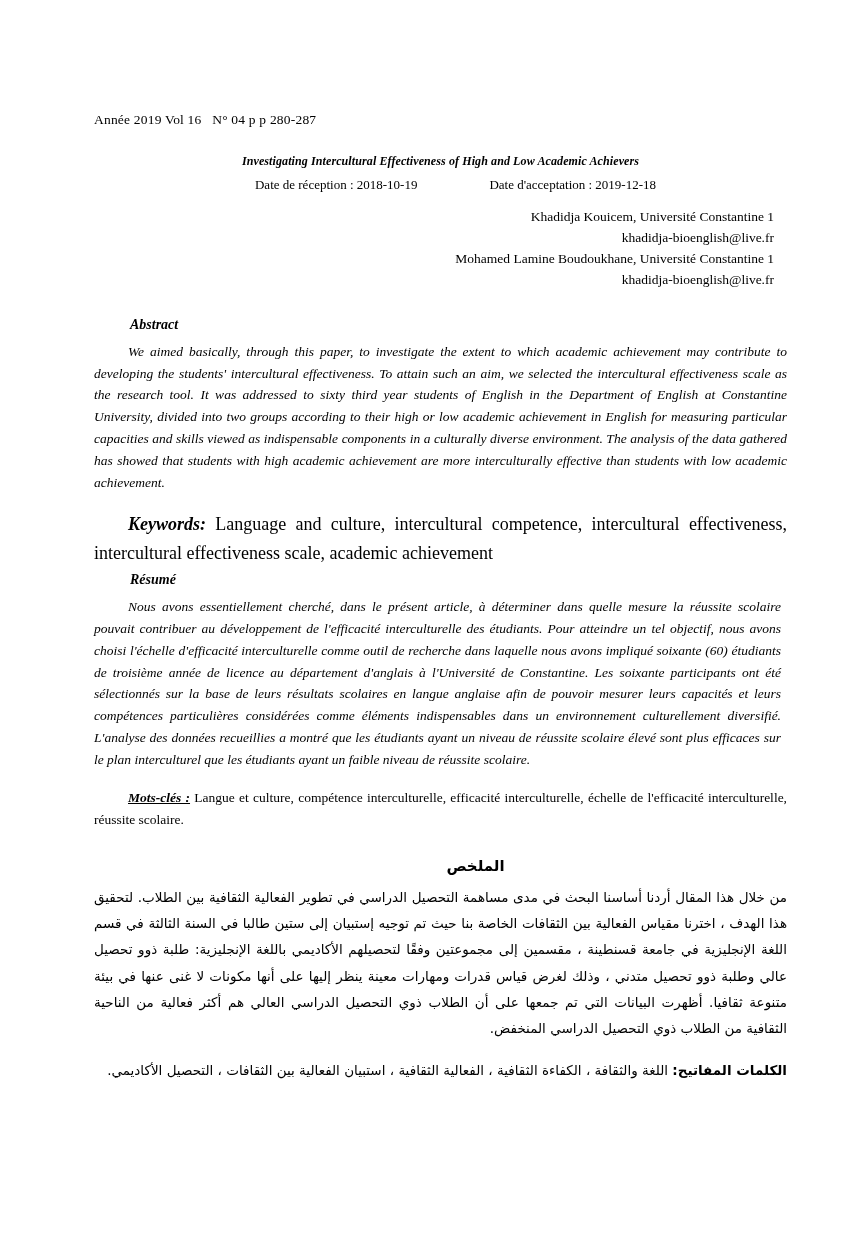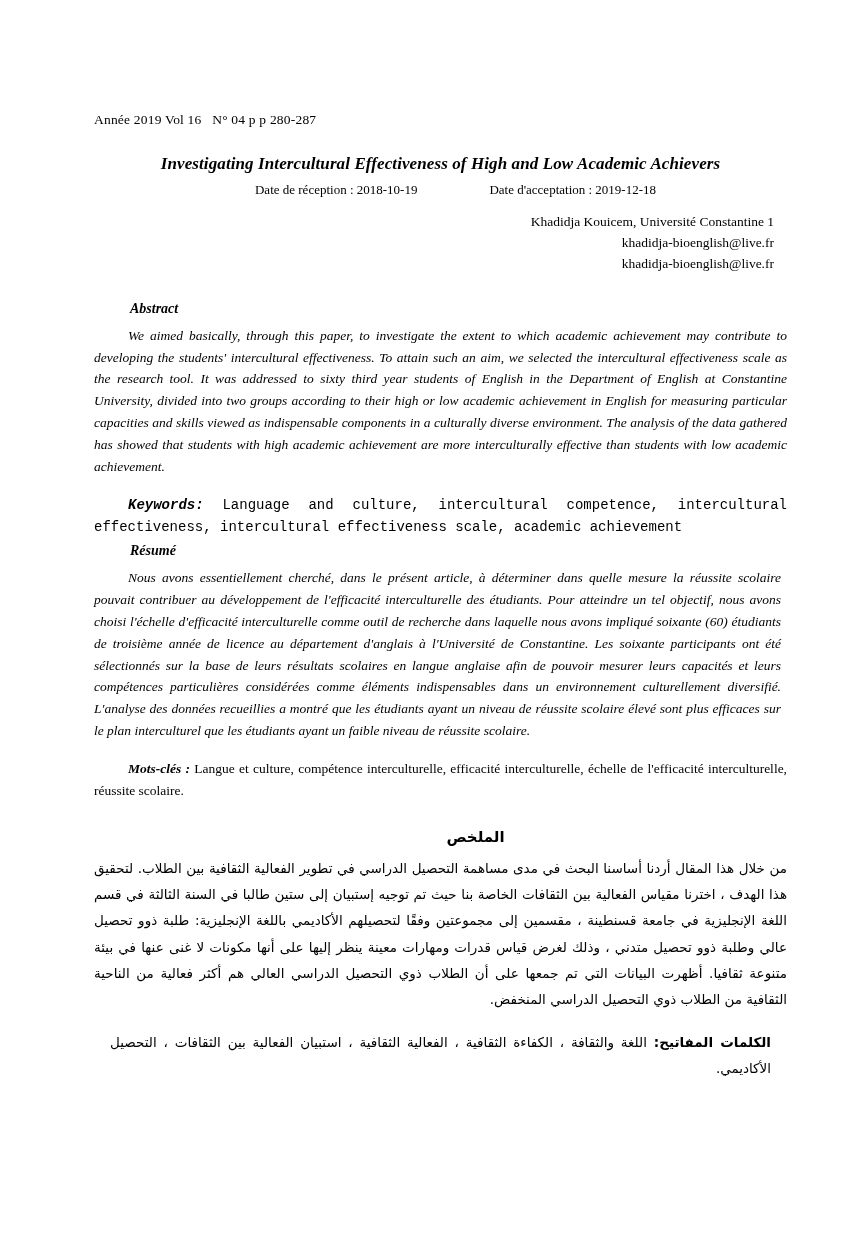--- a/index.html
+++ b/index.html
@@ -33,21 +33,21 @@
     letter-spacing: 0.2px;
     margin: 0 0 26px 0;
     white-space: pre;
   }
 
   
   .paper-title {
     text-align: center;
     font-style: italic;
     font-weight: bold;
-    font-size: 17px;
+    font-size: 12px;
     margin: 0 0 8px 0;
     letter-spacing: 0.1px;
   }
 
   
   .dates-row {
     display: flex;
     justify-content: center;
     gap: 72px;
     font-size: 13px;
@@ -77,26 +77,25 @@
   .abstract-body {
     font-style: italic;
     font-size: 13.5px;
     line-height: 1.62;
     text-align: justify;
     margin: 0 0 16px 0;
     text-indent: 34px;
   }
 
   .keywords {
-    font-size: 14px;
+    font-size: 18px;
     line-height: 1.62;
     text-align: justify;
     margin: 0 0 3px 0;
     text-indent: 34px;
-    font-family: Liberation Mono, monospace;
   }
   .keywords .kw-label {
     font-style: italic;
     font-weight: bold;
   }
 
   .resume-body {
     font-style: italic;
     font-size: 13.5px;
     line-height: 1.62;
@@ -108,20 +107,21 @@
   .motscles {
     font-size: 13.5px;
     line-height: 1.62;
     text-align: justify;
     margin: 0 0 26px 0;
     text-indent: 34px;
   }
   .motscles .kw-label {
     font-style: italic;
     font-weight: bold;
+    text-decoration: underline;
   }
 
   
   .arabic-wrap {
     direction: rtl;
     text-align: right;
     font-family: "DejaVu Sans", sans-serif;
     unicode-bidi: embed;
   }
   .arabic-head {
@@ -135,21 +135,21 @@
   .arabic-body {
     font-size: 13.5px;
     line-height: 1.95;
     text-align: justify;
     margin: 9px 0 16px 0;
   }
   .arabic-keywords {
     font-size: 13.5px;
     line-height: 1.95;
     text-align: justify;
-    margin: 16px;
+    margin: 0;
   }
   .arabic-keywords .akw-label {
     font-weight: bold;
   }
 </style>
 </head>
 <body>
 
 <div class="page">
 
@@ -158,20 +158,21 @@
   <div class="paper-title">Investigating Intercultural Effectiveness of High and Low Academic Achievers</div>
 
   <div class="dates-row">
     <span>Date de réception : 2018-10-19</span>
     <span>Date d'acceptation : 2019-12-18</span>
   </div>
 
   <div class="authors">
     <div>Khadidja Kouicem, Université Constantine 1</div>
     <div>khadidja-bioenglish@live.fr</div>
+    <div>Mohamed Lamine Boudoukhane, Université Constantine 1</div>
     <div>khadidja-bioenglish@live.fr</div>
   </div>
 
   <div class="sec-head">Abstract</div>
   <div class="abstract-body">We aimed basically, through this paper, to investigate the extent to which academic achievement may contribute to developing the students' intercultural effectiveness. To attain such an aim, we selected the intercultural effectiveness scale as the research tool. It was addressed to sixty third year students of English in the Department of English at Constantine University, divided into two groups according to their high or low academic achievement in English for measuring particular capacities and skills viewed as indispensable components in a culturally diverse environment. The analysis of the data gathered has showed that students with high academic achievement are more interculturally effective than students with low academic achievement.</div>
 
   <p class="keywords"><span class="kw-label">Keywords:</span><span> Language and culture, intercultural competence, intercultural effectiveness, intercultural effectiveness scale, academic achievement</span></p>
 
   <div class="sec-head">Résumé</div>
   <div class="resume-body">Nous avons essentiellement cherché, dans le présent article, à déterminer dans quelle mesure la réussite scolaire pouvait contribuer au développement de l'efficacité interculturelle des étudiants. Pour atteindre un tel objectif, nous avons choisi l'échelle d'efficacité interculturelle comme outil de recherche dans laquelle nous avons impliqué soixante (60) étudiants de troisième année de licence au département d'anglais à l'Université de Constantine. Les soixante participants ont été sélectionnés sur la base de leurs résultats scolaires en langue anglaise afin de pouvoir mesurer leurs capacités et leurs compétences particulières considérées comme éléments indispensables dans un environnement culturellement diversifié. L'analyse des données recueillies a montré que les étudiants ayant un niveau de réussite scolaire élevé sont plus efficaces sur le plan interculturel que les étudiants ayant un faible niveau de réussite scolaire.</div>

